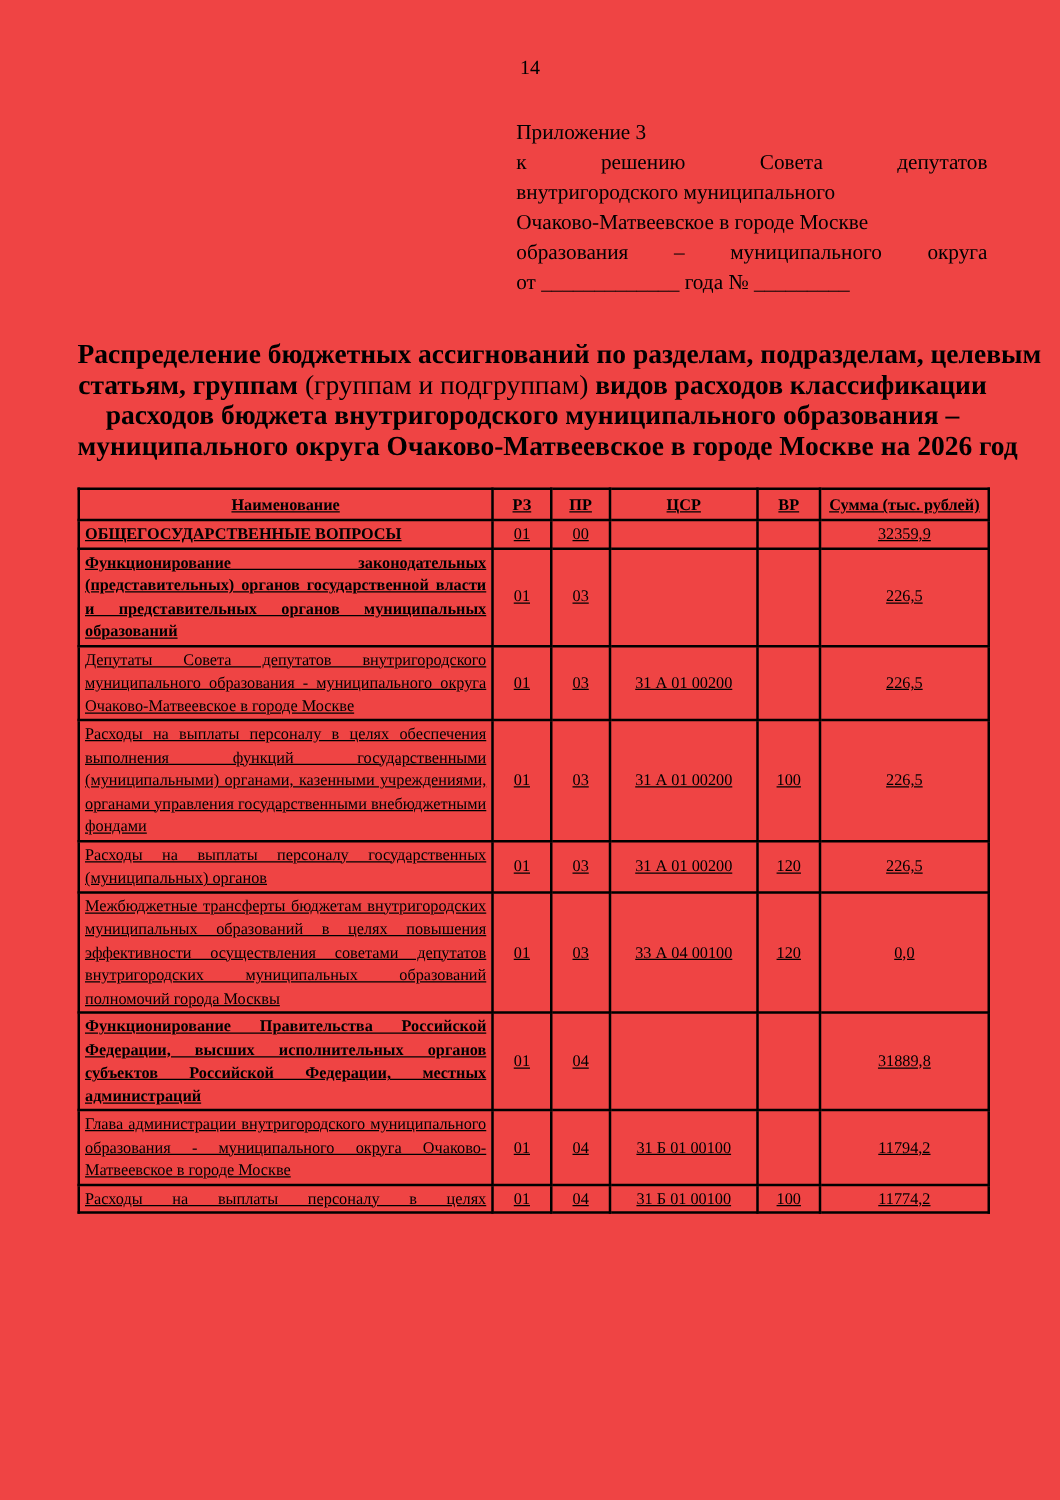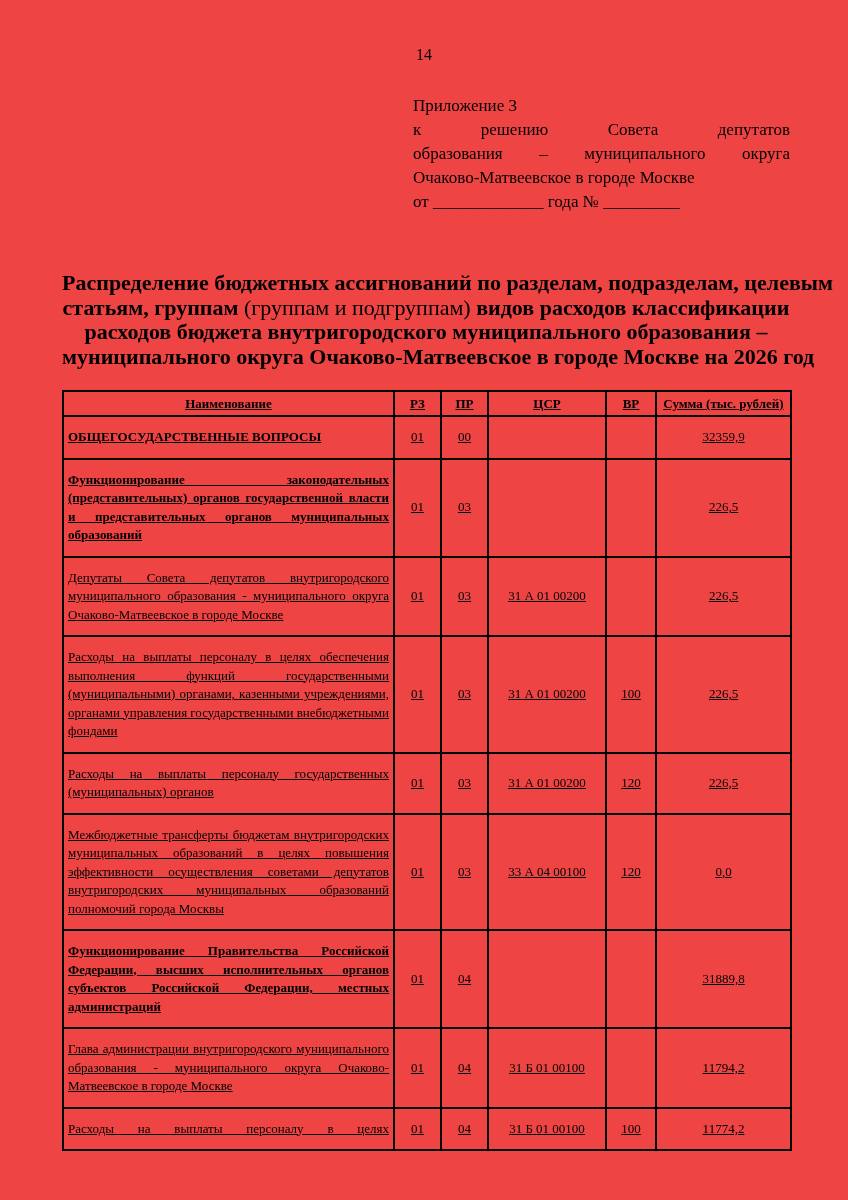--- a/index.html
+++ b/index.html
@@ -49,21 +49,21 @@
     position: absolute;
     top: 390px; left: 62px;
     width: 728px;
     border-collapse: collapse;
     table-layout: fixed;
     font-size: 13px;
     text-decoration: underline;
   }
   table.budget th, table.budget td {
     border: 2px solid #000000;
-    padding: 11px 4px;
+    padding: 1px 4px;
     line-height: 18.5px;
     vertical-align: middle;
   }
   table.budget th {
     font-weight: bold;
     text-align: center;
     line-height: 19px;
     padding: 2px 3px;
   }
   td.name { text-align: justify; }
@@ -74,22 +74,23 @@
 </head>
 <body>
 
 <div class="page">
 
   <div class="page-number">14</div>
 
   <div class="appendix">
     <div class="line">Приложение 3</div>
     <div class="line justify">к решению Совета депутатов</div>
+    <div class="line">внутригородского муниципального</div>
+    <div class="line">Очаково-Матвеевское в городе Москве</div>
     <div class="line justify">образования – муниципального округа</div>
-    <div class="line">Очаково-Матвеевское в городе Москве</div>
     <div class="line">от _____________ года № _________</div>
   </div>
 
   <div class="doc-title">
     <div class="line">Распределение бюджетных ассигнований по разделам, подразделам, целевым</div>
     <div class="line"><span>статьям, группам </span><span class="normal-weight">(группам и подгруппам)</span><span> видов расходов классификации</span></div>
     <div class="line">расходов бюджета внутригородского муниципального образования –</div>
     <div class="line">муниципального округа Очаково-Матвеевское в городе Москве на 2026 год</div>
   </div>
 

